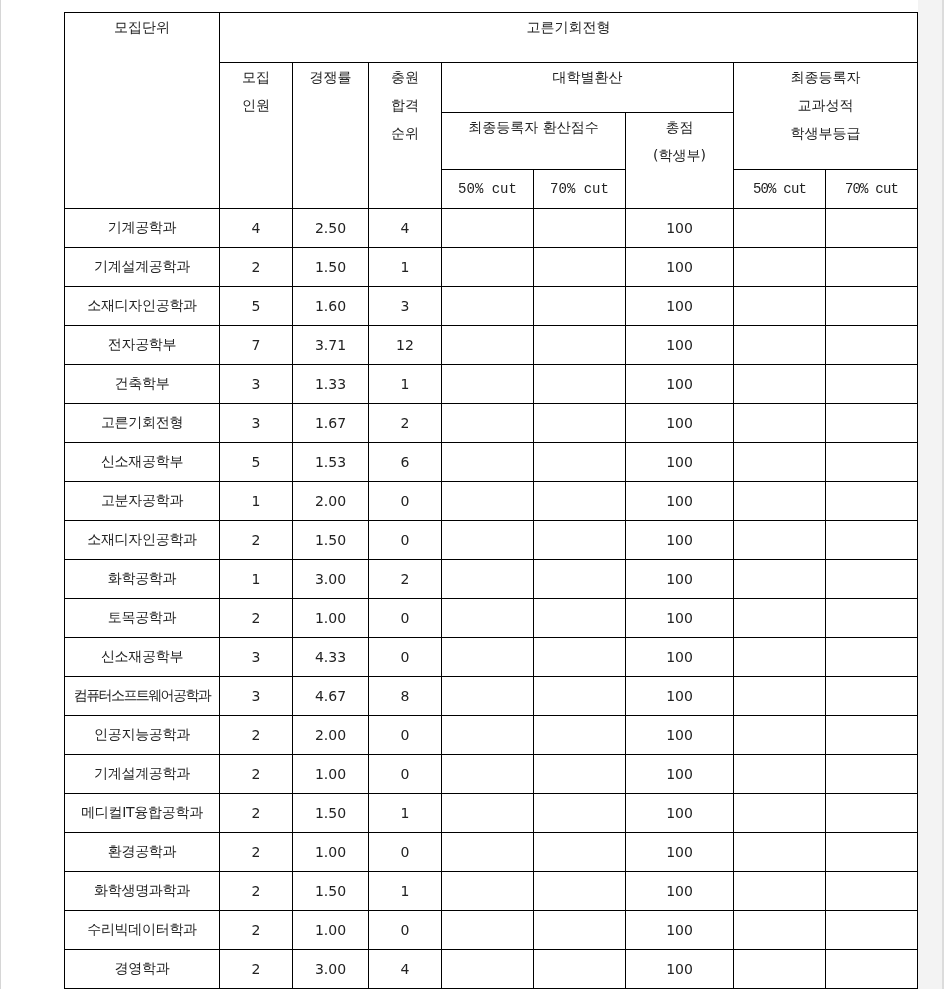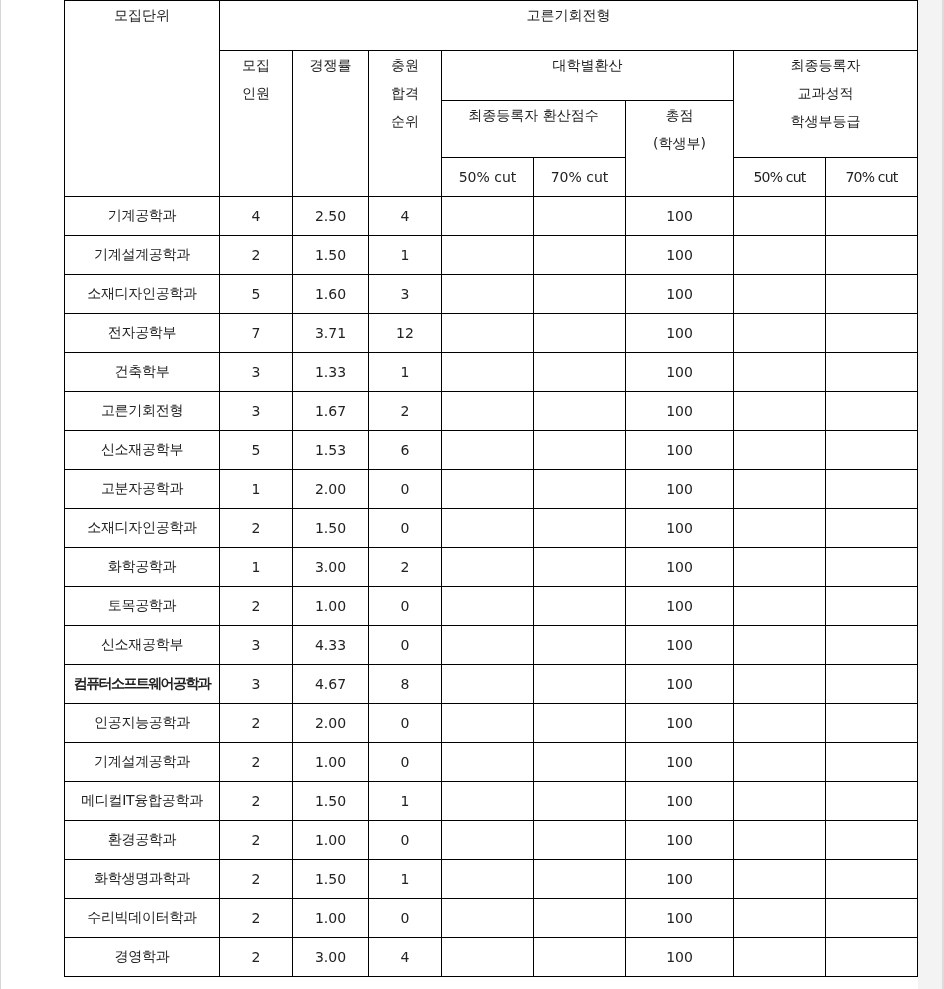--- a/index.html
+++ b/index.html
@@ -30,21 +30,21 @@
   .right-gutter::after {
     content: "";
     position: absolute;
     right: 0; top: 0;
     width: 2px; height: 100%;
     background: #dcdcdc;
   }
   table.admissions {
     position: absolute;
     left: 64px;
-    top: 0px;
+    top: 12px;
     border-collapse: collapse;
     table-layout: fixed;
     font-size: 14px;
   }
   table.admissions td, table.admissions th {
     border: 1.5px solid #000000;
     text-align: center;
     padding: 0;
     font-weight: normal;
     color: #222222;
@@ -57,37 +57,37 @@
   th.head-mid {
     vertical-align: top;
     padding-top: 6px;
     line-height: 28px;
   }
   th.cut {
     font-weight: bold;
     font-size: 14px;
     height: 38px;
     vertical-align: middle;
+    font-family: Liberation Mono, monospace;
   }
   th.cut.narrow {
     letter-spacing: -0.8px;
   }
   td.cell {
     height: 38px;
     vertical-align: middle;
     font-size: 14px;
   }
   td.dept {
     font-size: 14px;
     letter-spacing: -0.3px;
     white-space: nowrap;
   }
   td.dept.tight {
     letter-spacing: -1.6px;
-    font-weight: bold;
   }
   td.blank {
     height: 38px;
   }
 </style>
 </head>
 <body>
 
 <div class="left-gutter"></div>
 <div class="right-gutter"></div>

